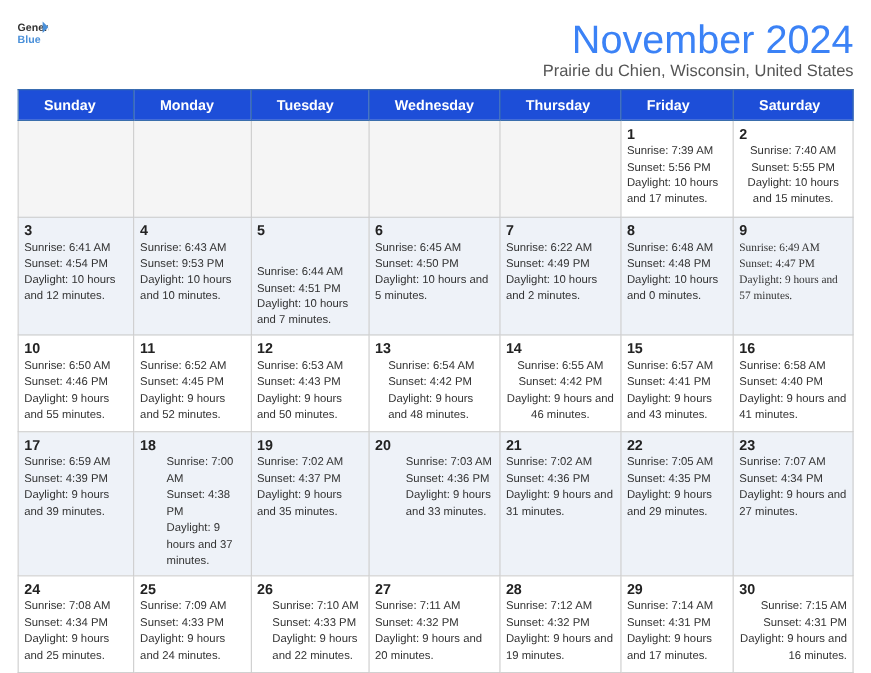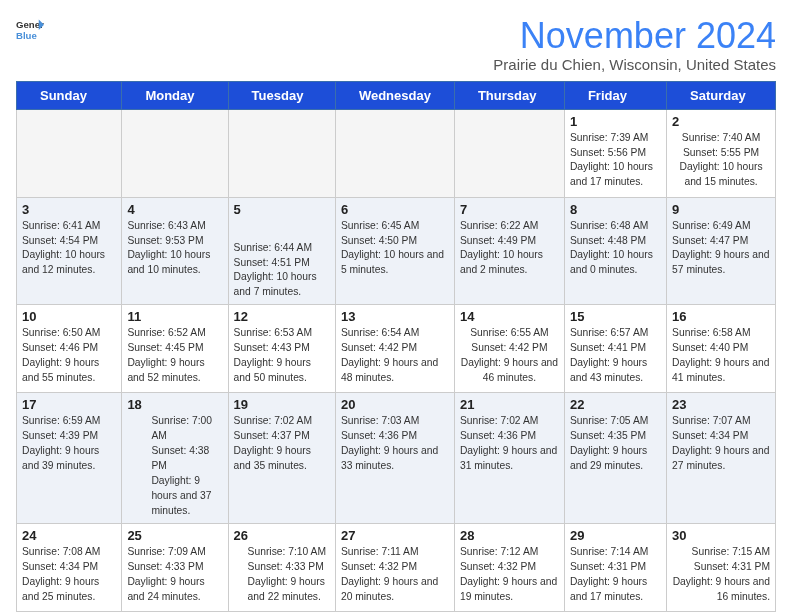--- a/index.html
+++ b/index.html
@@ -168,21 +168,21 @@
 Daylight: 10 hours and 2 minutes.</div>
         </td>
         <td>
           <div class="day-num">8</div>
           <div class="day-info" style="white-space: pre-line;">Sunrise: 6:48 AM
 Sunset: 4:48 PM
 Daylight: 10 hours and 0 minutes.</div>
         </td>
         <td>
           <div class="day-num">9</div>
-          <div class="day-info" style="white-space: pre-line;">Sunrise: 6:49 AM
+          <div class="day-info" style="white-space: pre-line; font-family: Liberation Serif, serif;">Sunrise: 6:49 AM
 Sunset: 4:47 PM
 Daylight: 9 hours and 57 minutes.</div>
         </td>
       </tr>
       <tr class="row-white">
         <td>
           <div class="day-num">10</div>
           <div class="day-info" style="white-space: pre-line;">Sunrise: 6:50 AM
 Sunset: 4:46 PM
 Daylight: 9 hours and 55 minutes.</div>
@@ -194,21 +194,21 @@
 Daylight: 9 hours and 52 minutes.</div>
         </td>
         <td>
           <div class="day-num">12</div>
           <div class="day-info" style="white-space: pre-line;">Sunrise: 6:53 AM
 Sunset: 4:43 PM
 Daylight: 9 hours and 50 minutes.</div>
         </td>
         <td>
           <div class="day-num">13</div>
-          <div class="day-info" style="white-space: pre-line;">Sunrise: 6:54 AM
+          <div class="day-info" style="white-space: pre-line; margin-left: 12px;">Sunrise: 6:54 AM
 Sunset: 4:42 PM
 Daylight: 9 hours and 48 minutes.</div>
         </td>
         <td>
           <div class="day-num">14</div>
           <div class="day-info" style="white-space: pre-line; text-align: center;">Sunrise: 6:55 AM
 Sunset: 4:42 PM
 Daylight: 9 hours and 46 minutes.</div>
         </td>
         <td>
@@ -238,21 +238,21 @@
 Daylight: 9 hours and 37 minutes.</div>
         </td>
         <td>
           <div class="day-num">19</div>
           <div class="day-info" style="white-space: pre-line;">Sunrise: 7:02 AM
 Sunset: 4:37 PM
 Daylight: 9 hours and 35 minutes.</div>
         </td>
         <td>
           <div class="day-num">20</div>
-          <div class="day-info" style="white-space: pre-line;">Sunrise: 7:03 AM
+          <div class="day-info" style="white-space: pre-line; margin-left: 28px;">Sunrise: 7:03 AM
 Sunset: 4:36 PM
 Daylight: 9 hours and 33 minutes.</div>
         </td>
         <td>
           <div class="day-num">21</div>
           <div class="day-info" style="white-space: pre-line;">Sunrise: 7:02 AM
 Sunset: 4:36 PM
 Daylight: 9 hours and 31 minutes.</div>
         </td>
         <td>

